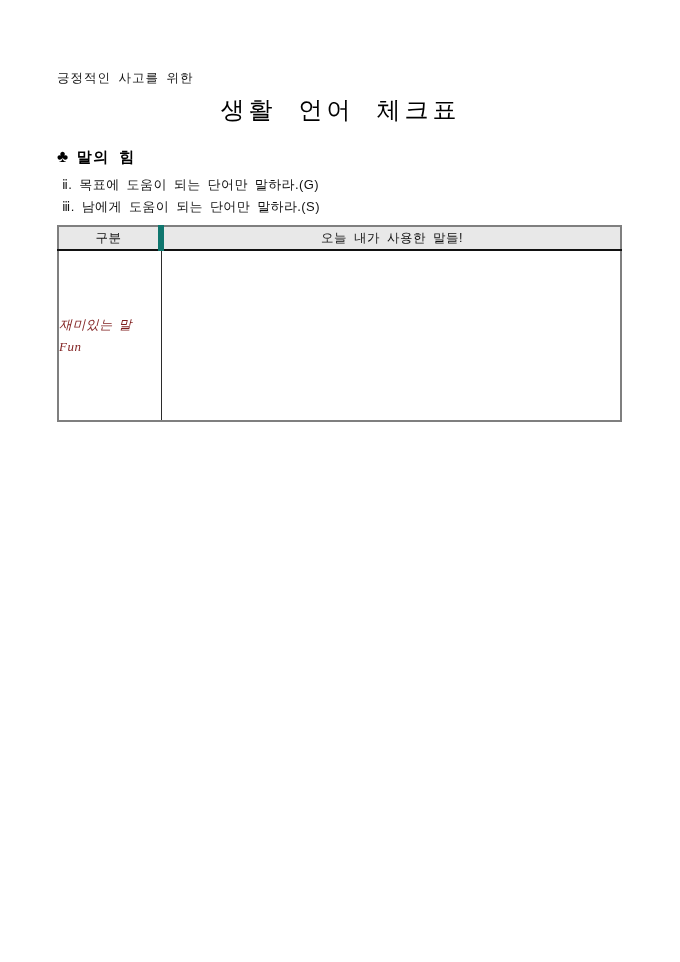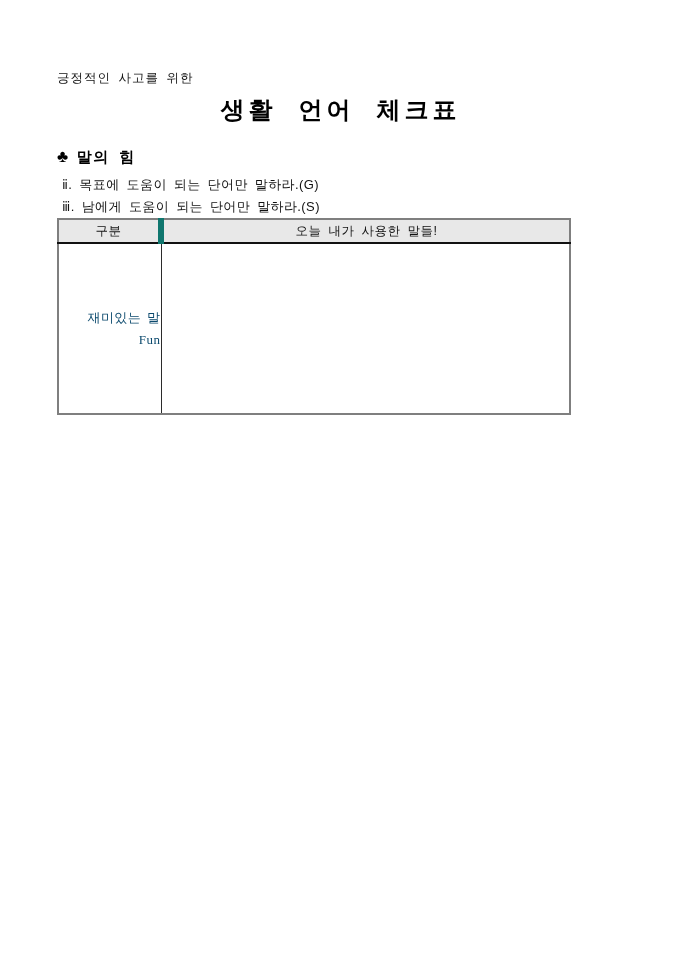--- a/index.html
+++ b/index.html
@@ -22,21 +22,21 @@
     font-size: 12.5px;
     line-height: 16px;
     letter-spacing: 1px;
     word-spacing: 3px;
     color: #111111;
   }
   .doc-title {
     margin-top: 8px;
     text-align: center;
     font-family: "Liberation Serif", "DejaVu Serif", serif;
-    font-weight: bold;
+    font-weight: normal;
     font-size: 24px;
     line-height: 32px;
     letter-spacing: 4px;
     word-spacing: 12px;
     color: #000000;
   }
   .intro {
     margin-top: 21px;
     font-size: 13px;
     line-height: 21px;
@@ -65,23 +65,24 @@
     margin: 7px 0 0 5px;
     padding: 0;
     list-style: none;
     font-size: 13px;
     line-height: 22px;
     letter-spacing: 0.4px;
     word-spacing: 3px;
     color: #111111;
   }
   table.check-table {
+    margin-top: 7px;
     border-collapse: collapse;
     table-layout: fixed;
-    width: 514px;
+    width: 565px;
     border: 2px solid #7f7f7f;
   }
   .check-table col.c1 { width: 103px; }
   .check-table th {
     background: #e8e8e8;
     font-weight: normal;
     font-size: 12.5px;
     letter-spacing: 0.5px;
     word-spacing: 3px;
     height: 22px;
@@ -97,26 +98,27 @@
     padding: 0;
     vertical-align: middle;
     border-top: 1px solid #2b2b2b;
     border-left: 1px solid #2b2b2b;
   }
   .check-table td:first-child { border-left: none; }
   .check-table tr.r1 td { height: 169px; }
   .check-table tr.r2 td { height: 176px; }
   .check-table tr.r3 td { height: 174px; }
   .label-cell {
-    text-align: right;
+    text-align: left;
     font-size: 13px;
     line-height: 22px;
     letter-spacing: 0.4px;
     word-spacing: 2px;
-    color: #0c4a6e;
+    color: #7f1d1d;
+    font-style: italic;
   }
   .label-cell .en {
     font-family: "Liberation Serif", "DejaVu Serif", serif;
     letter-spacing: 0.5px;
   }
   .content-cell { background: #ffffff; }
 </style>
 </head>
 <body>
 

